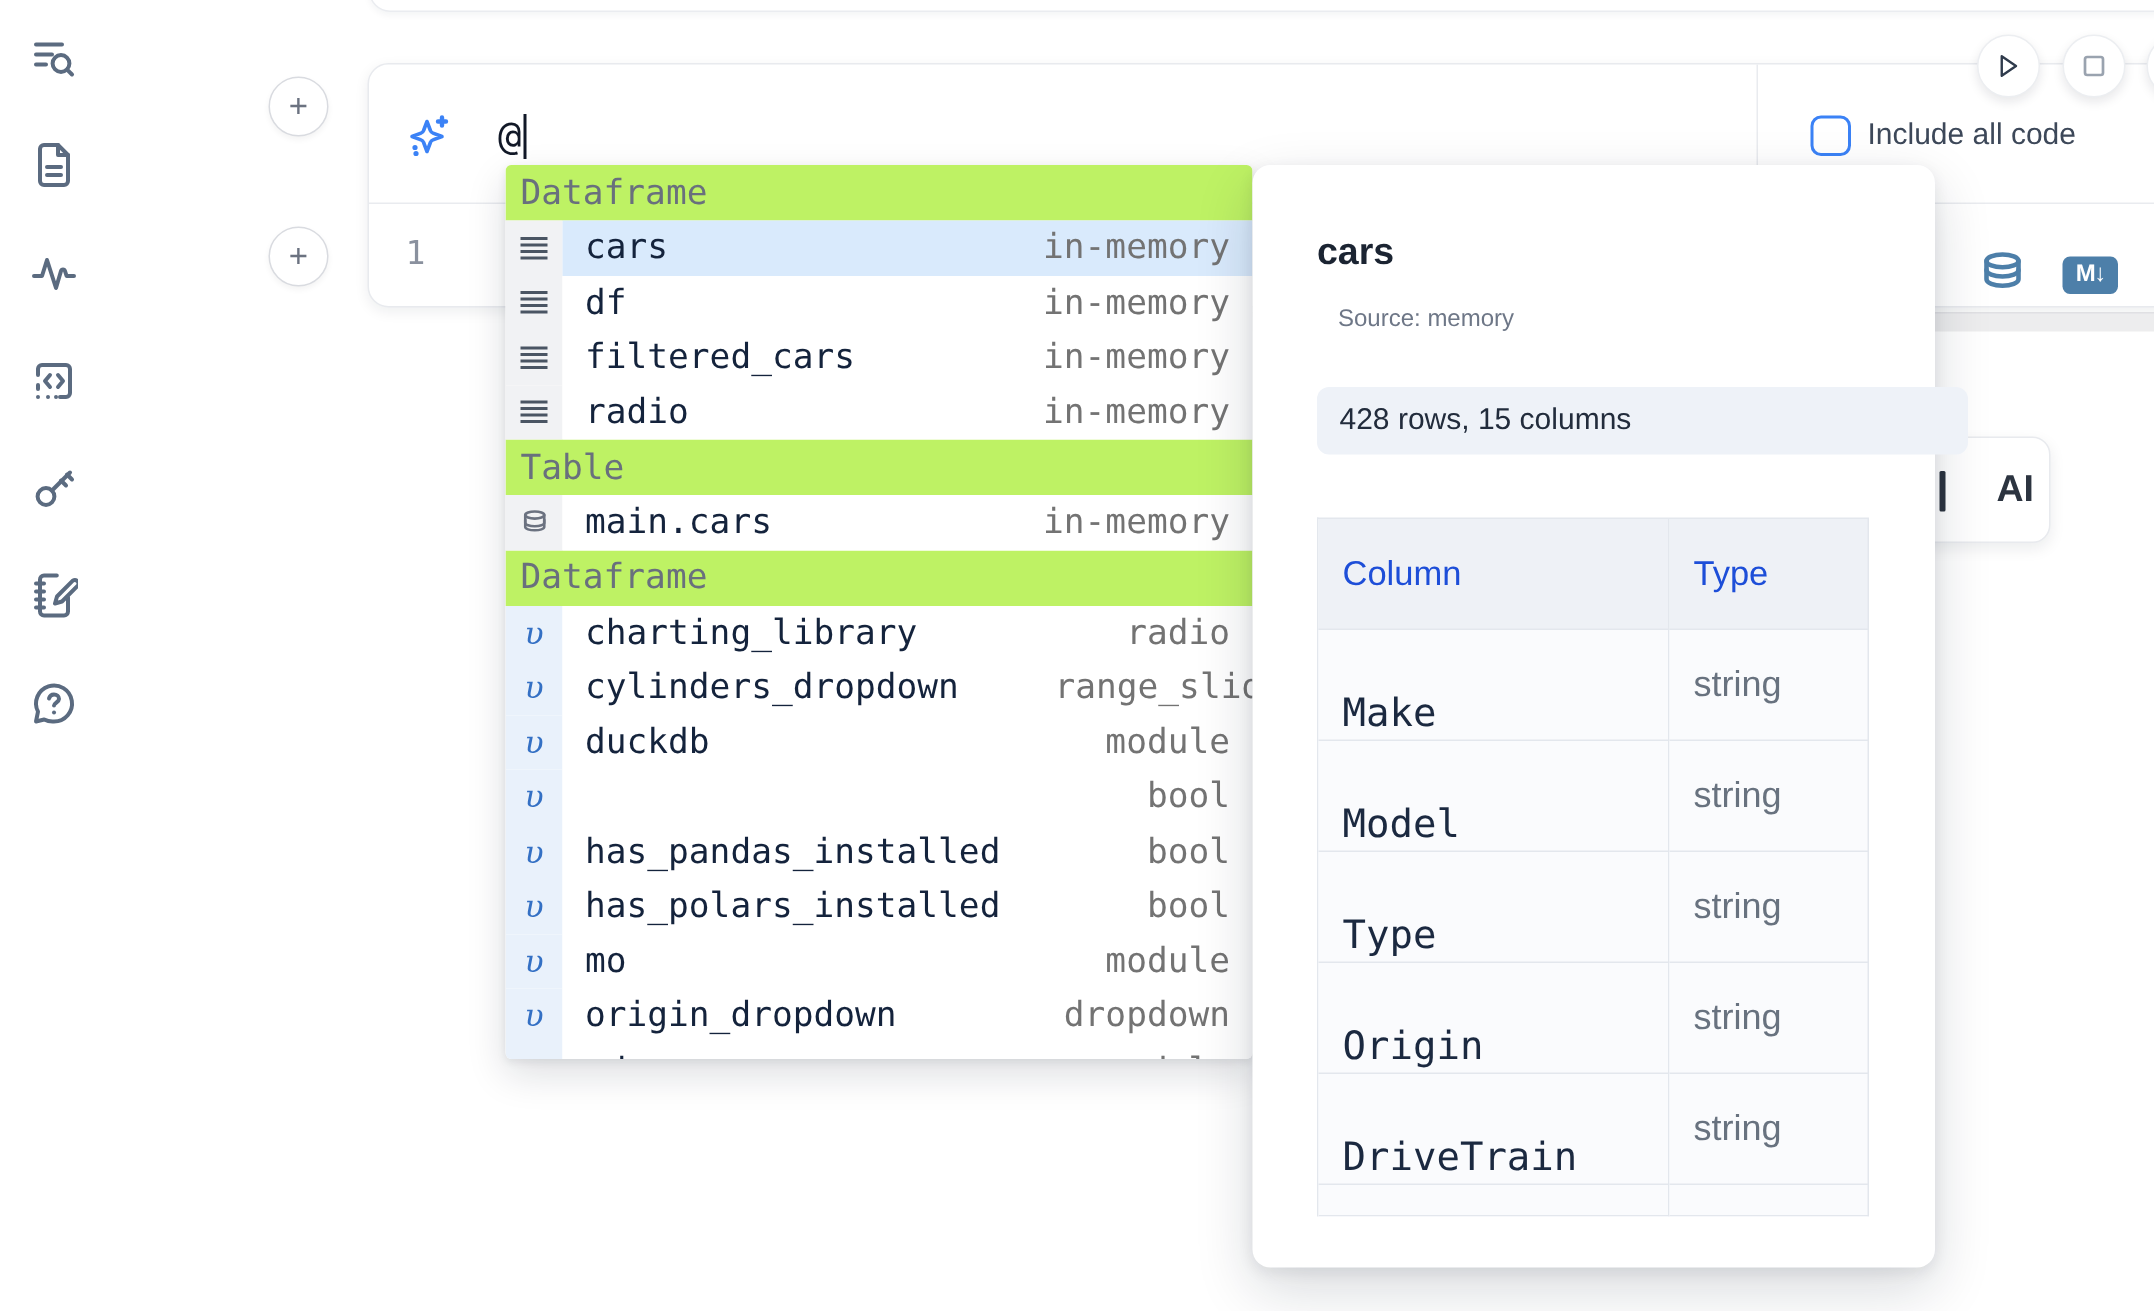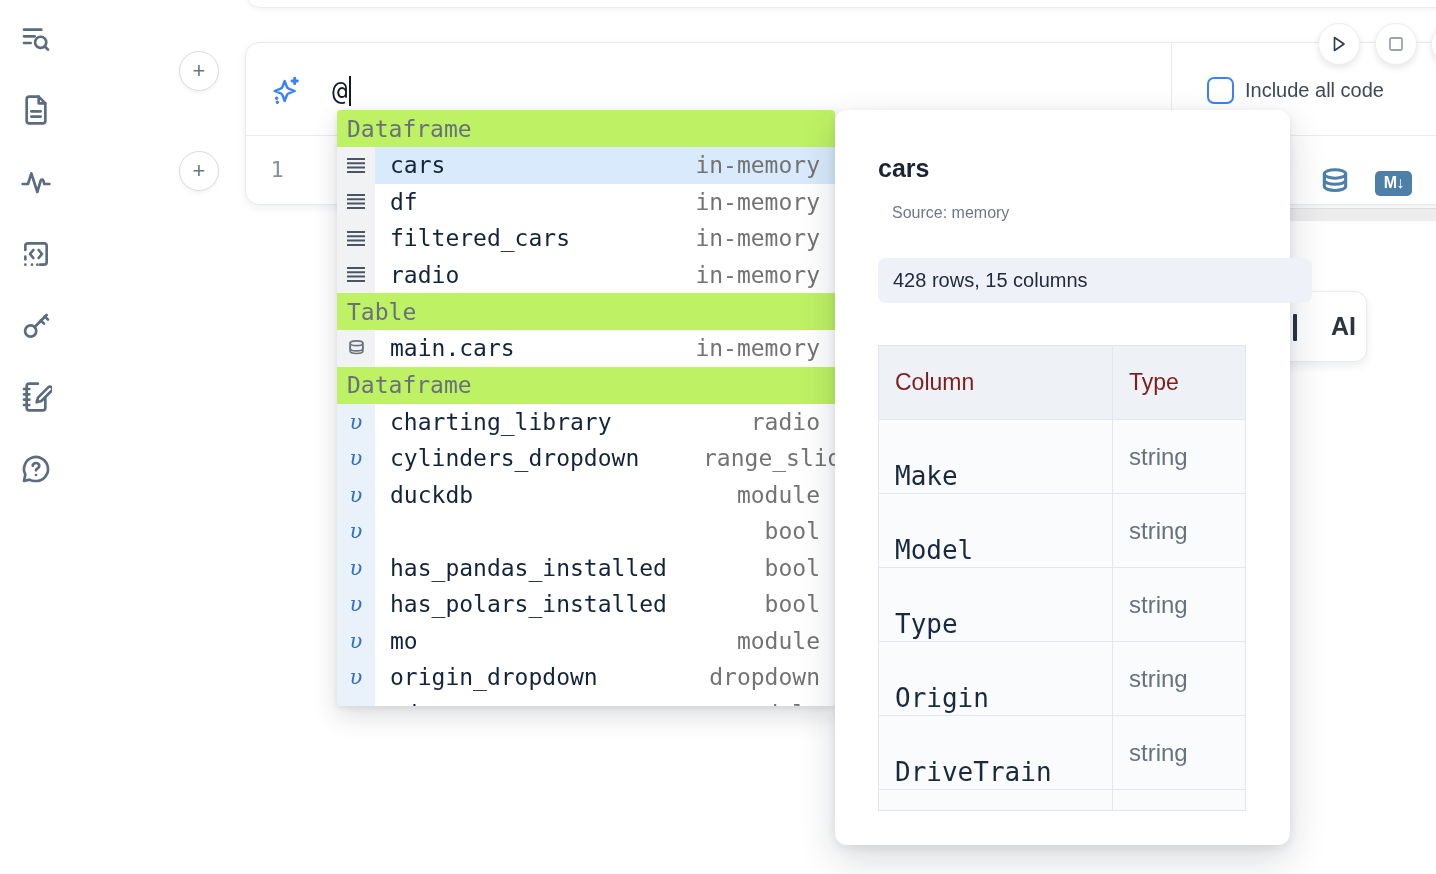--- a/index.html
+++ b/index.html
@@ -124,21 +124,21 @@
     position:absolute; left:43px; top:148px; width:434px; height:45px;
     background:#eef2f8; border-radius:8px; font-size:20px; color:#222c3c;
     display:flex; align-items:center; padding-left:15px;
   }
   .ptable { position:absolute; left:43px; top:235px; width:368px; border-top:1px solid #e3e7ed; border-left:1px solid #e3e7ed; }
   .pt-row { display:flex; height:74px; }
   .pt-row.partial { height:21px; overflow:hidden; }
   .pt-c { border-right:1px solid #e3e7ed; border-bottom:1px solid #e3e7ed; display:flex; align-items:center; padding-left:16px; }
   .pt-c1 { width:234px; }
   .pt-c2 { width:133px; }
-  .pt-head .pt-c { background:#eef1f6; color:#7f1d1d; font-size:23px; }
+  .pt-head .pt-c { background:#eef1f6; color:#1d4ed8; font-size:23px; }
   .pt-body .pt-c { background:#fafbfd; }
   .pt-colname { font-family:"DejaVu Sans Mono", monospace; font-size:26px; color:#1b2940;margin-top:39px; }
   .pt-coltype { font-size:24px; color:#68727f; }
 </style>
 </head>
 <body>
 
 <div class="page">
 
   <div class="side-icon" style="top:23px">

